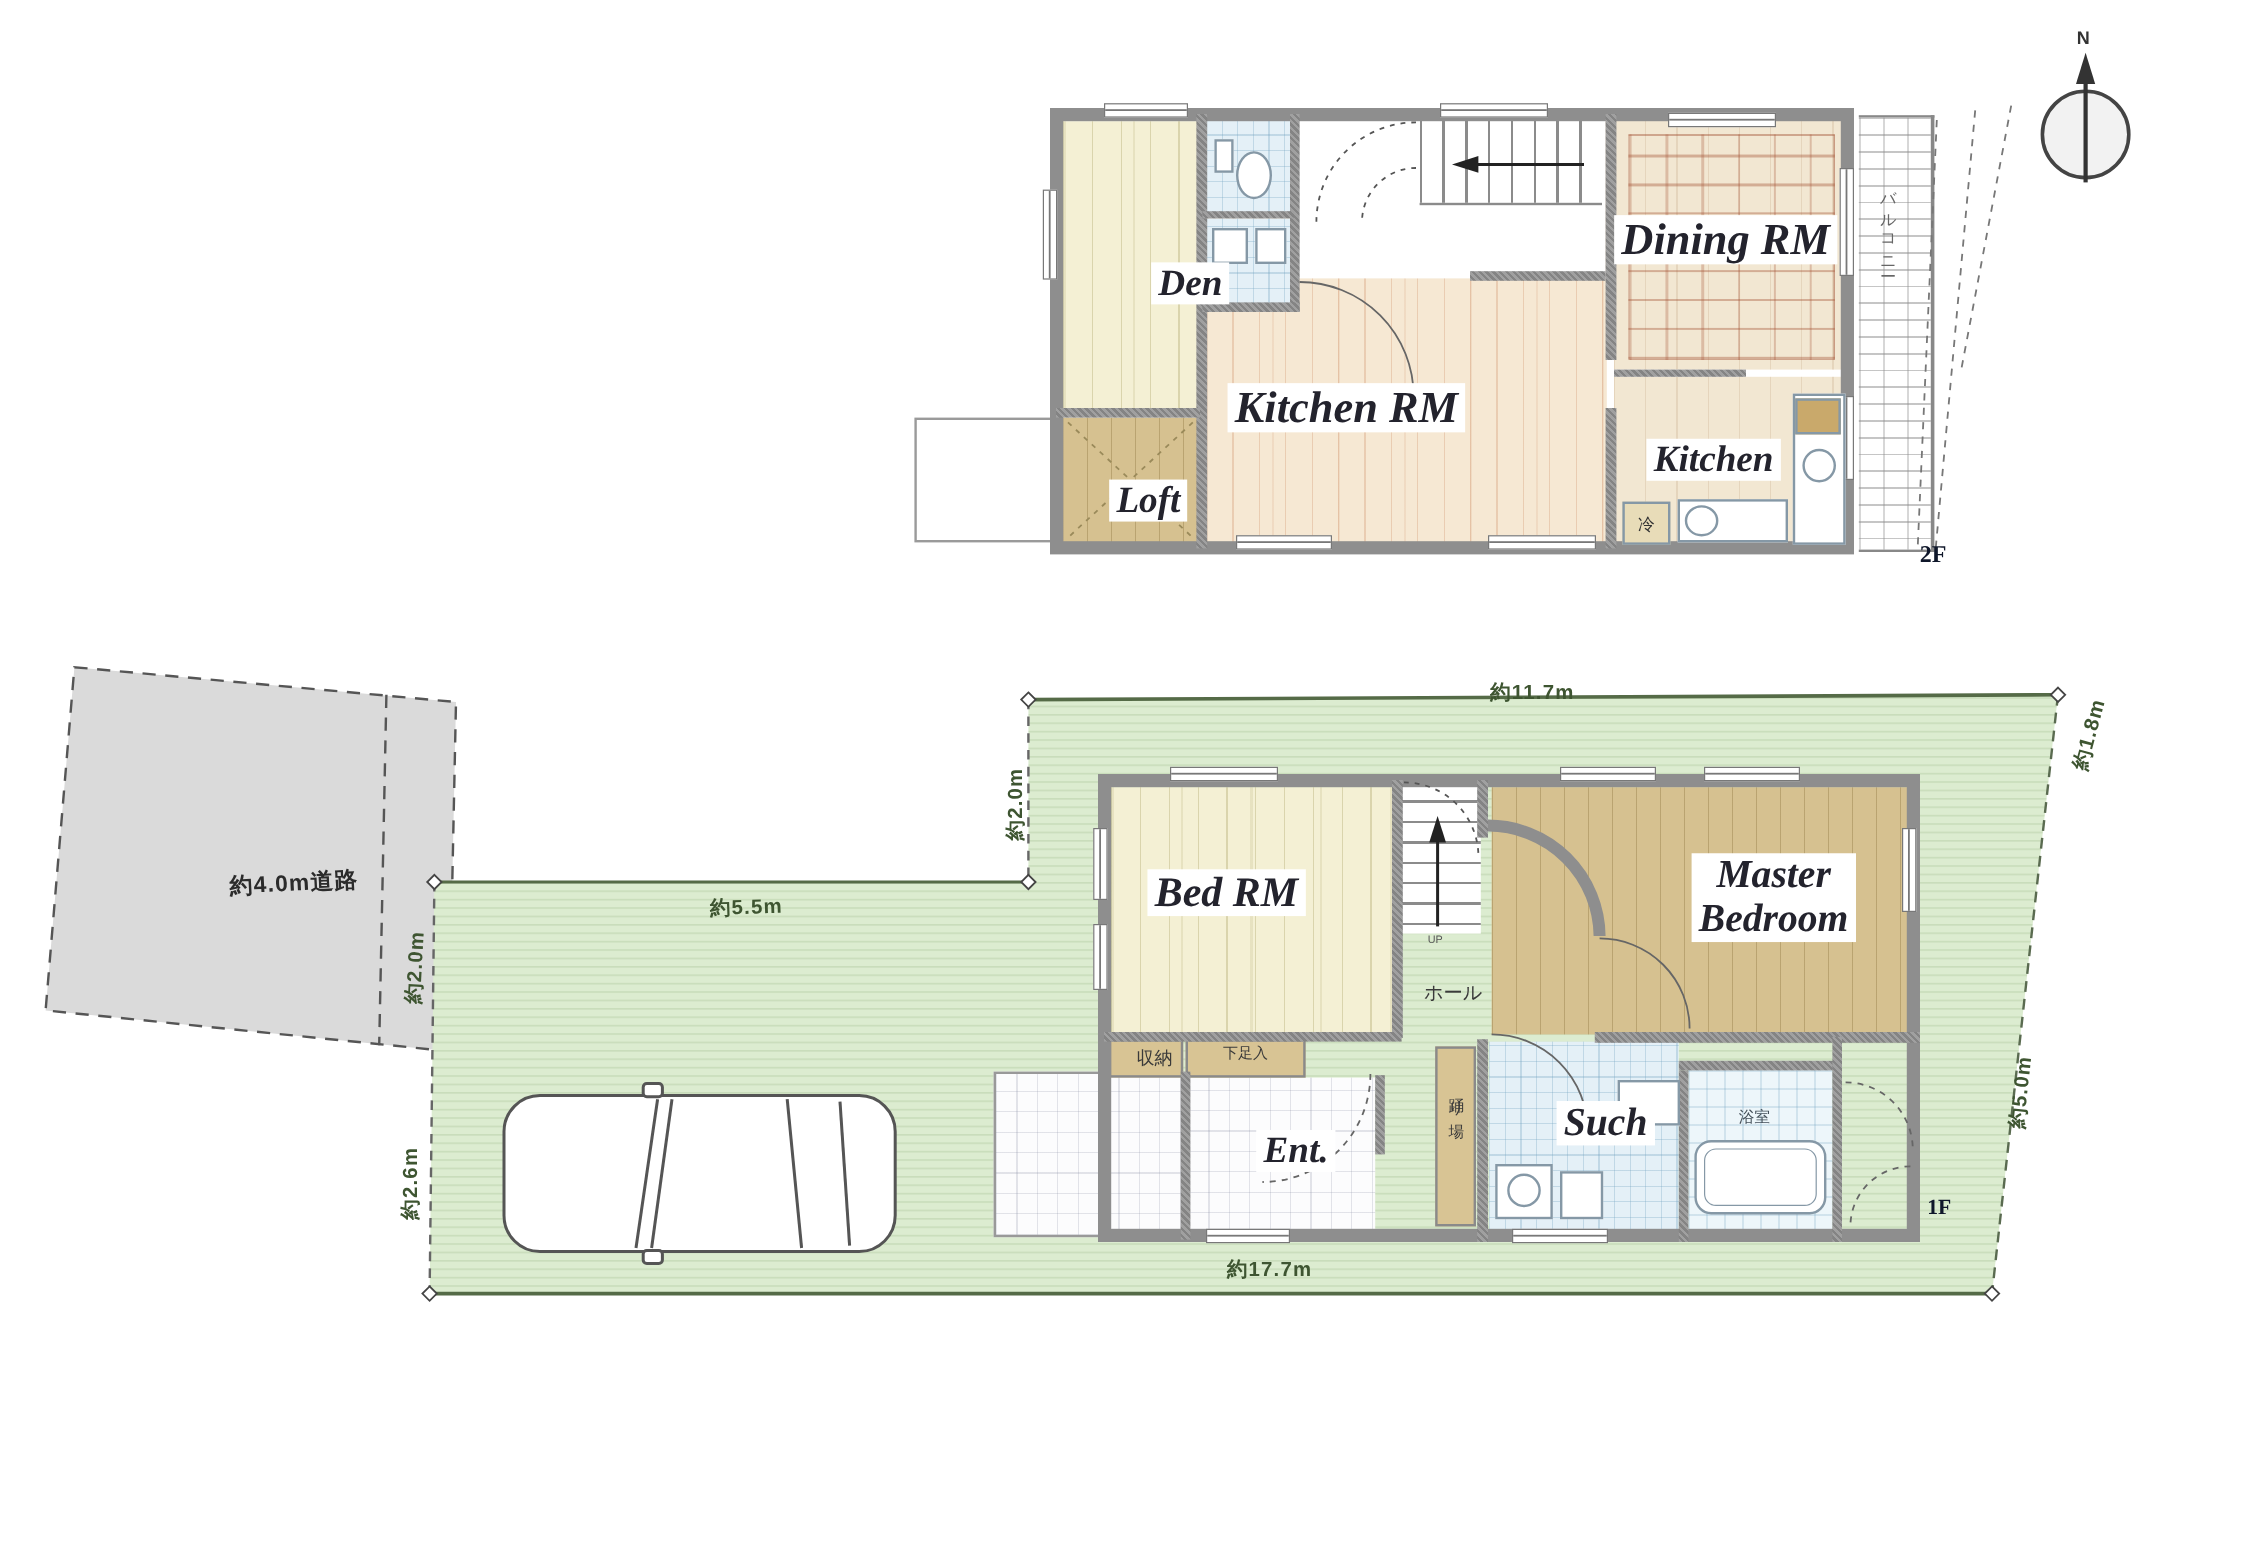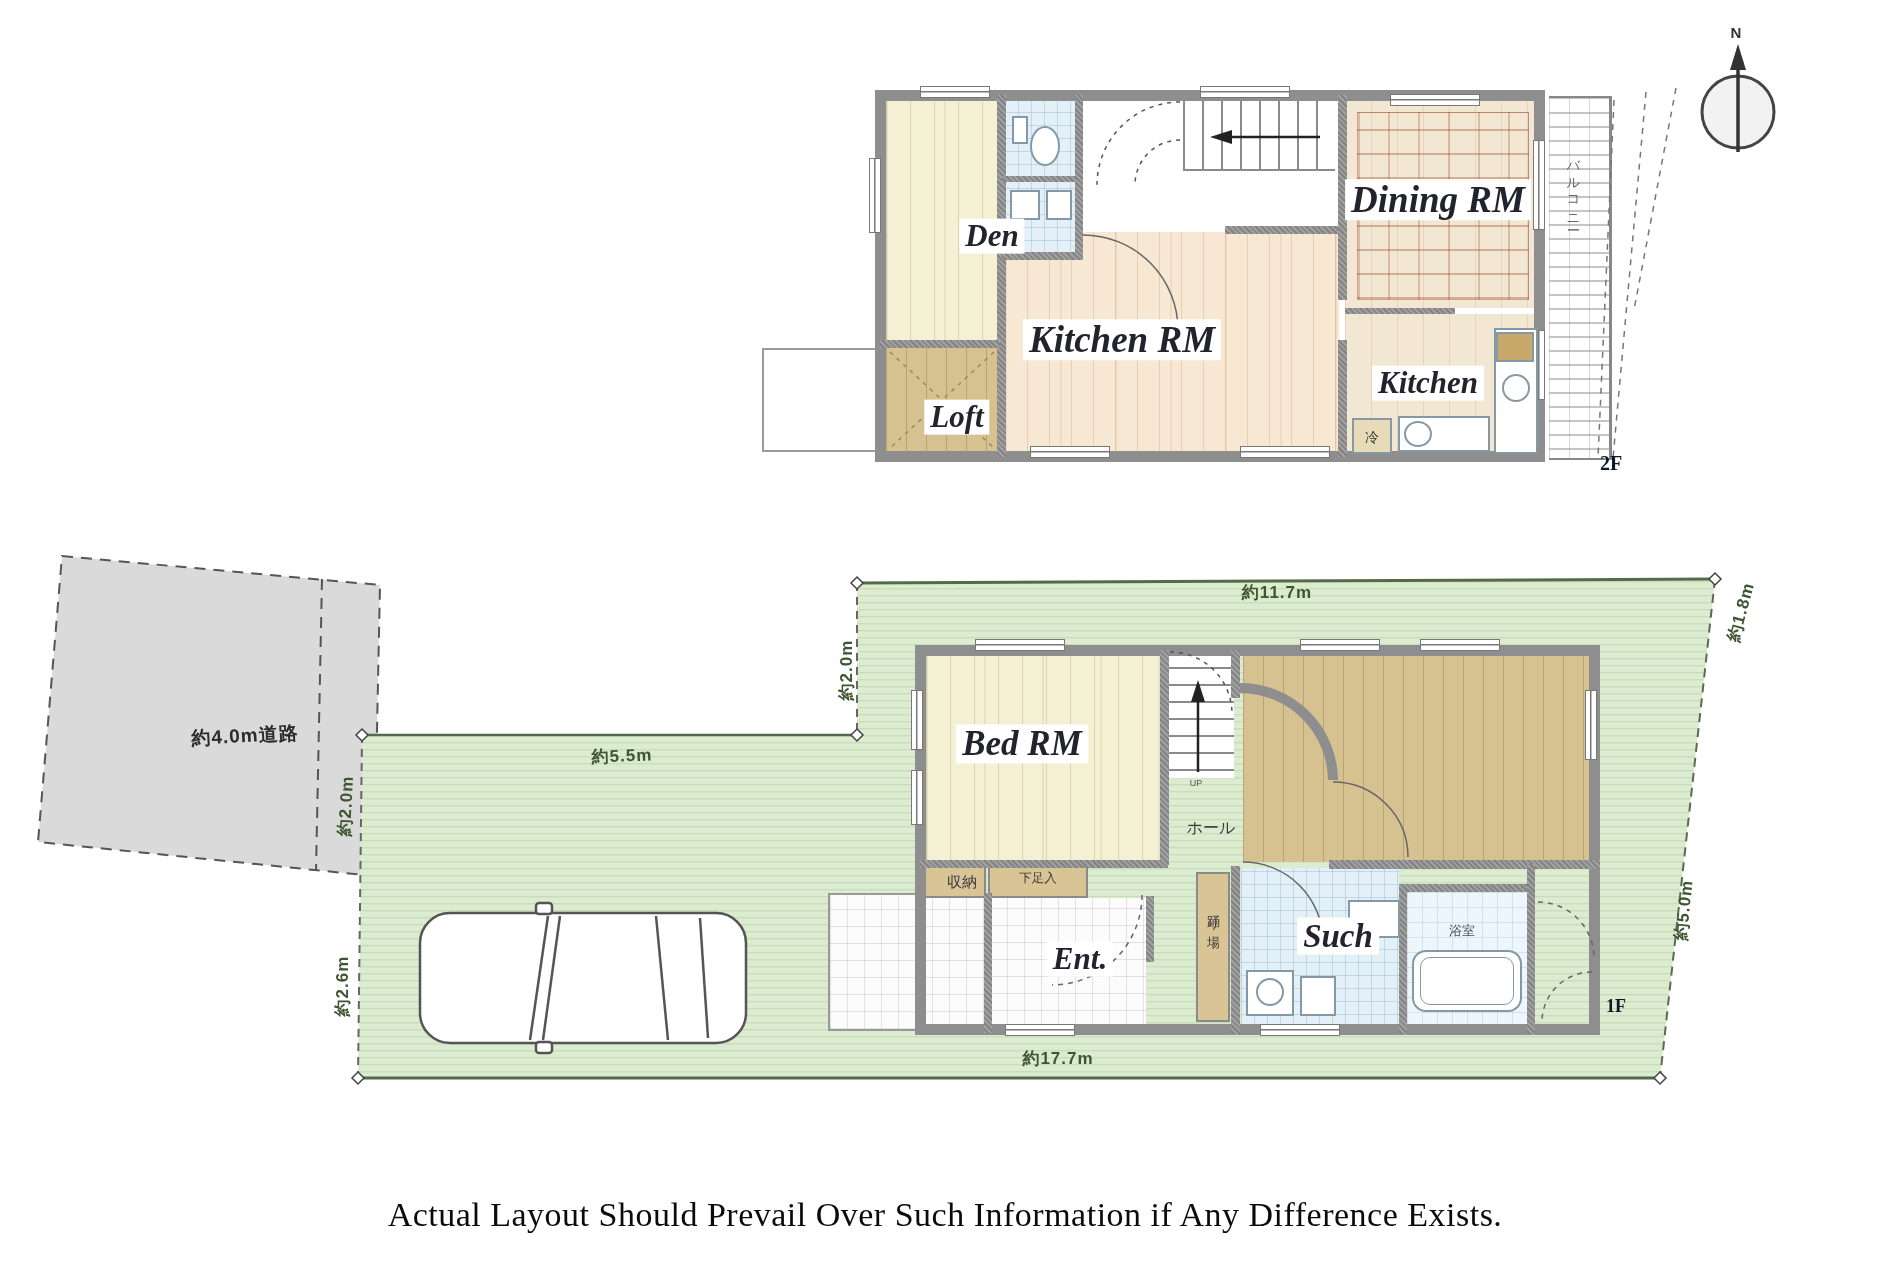--- a/index.html
+++ b/index.html
@@ -199,38 +199,41 @@
     <path d="M1538,902 A56,56 0 0 1 1594,958" stroke="#666" stroke-width="1.5" stroke-dasharray="5 5" fill="none"></path>
     <path d="M1592,972 A50,50 0 0 0 1542,1022" stroke="#666" stroke-width="1.5" stroke-dasharray="5 5" fill="none"></path>
   </svg>
 
   <div class="lbl" style="left:992px;top:236px;font-size:31px">Den</div>
   <div class="lbl" style="left:957px;top:417px;font-size:31px">Loft</div>
   <div class="lbl" style="left:1122px;top:340px;font-size:37px">Kitchen RM</div>
   <div class="lbl" style="left:1438px;top:200px;font-size:37px">Dining RM</div>
   <div class="lbl" style="left:1428px;top:383px;font-size:31px">Kitchen</div>
   <div class="lbl" style="left:1022px;top:744px;font-size:35px">Bed RM</div>
+  <div class="lbl" style="left:1478px;top:748px;font-size:33px;text-align:center">
+    <span>Master</span><br>
+    <span>Bedroom</span>
+  </div>
   <div class="lbl" style="left:1338px;top:936px;font-size:33px">Such</div>
   <div class="lbl" style="left:1080px;top:959px;font-size:31px">Ent.</div>
   <div class="lbl-jp" style="left:1211px;top:828px;font-size:16px">ホール</div>
   <div class="lbl-jp" style="left:1462px;top:931px;font-size:13px;color:#44505a">浴室</div>
   <div class="lbl-jp" style="left:962px;top:882px;font-size:15px">収納</div>
   <div class="lbl-jp" style="left:1038px;top:878px;font-size:12.5px">下足入</div>
   <div class="lbl-vert" style="left:1204px;top:905px;font-size:13px">踊り場</div>
   <div class="lbl-vert" style="left:1564px;top:150px;font-size:13.5px;color:#666">バルコニー</div>
   <div class="lbl-jp" style="left:1196px;top:783px;font-size:9px;color:#555">UP</div>
   <div class="floor-tag" style="left:1611px;top:463px;font-size:20px">2F</div>
   <div class="floor-tag" style="left:1616px;top:1006px;font-size:18px">1F</div>
   <div class="lbl-jp" style="left:1736px;top:32px;font-size:15px;font-weight:700;color:#333">N</div>
 
-  <div class="dim" style="left:1277px;top:592px;transform:translate(-50%,-50%)">約11.7m</div>
+  <div class="dim" style="left:1277px;top:577px;transform:translate(-50%,-50%)">約11.7m</div>
   <div class="dim" style="left:1058px;top:1058px;transform:translate(-50%,-50%)">約17.7m</div>
   <div class="dim" style="left:846px;top:670px;transform:translate(-50%,-50%) rotate(-90deg)">約2.0m</div>
   <div class="dim" style="left:346px;top:806px;transform:translate(-50%,-50%) rotate(-87deg)">約2.0m</div>
   <div class="dim" style="left:342px;top:986px;transform:translate(-50%,-50%) rotate(-90deg)">約2.6m</div>
   <div class="dim" style="left:1741px;top:612px;transform:translate(-50%,-50%) rotate(-75deg)">約1.8m</div>
   <div class="dim" style="left:1684px;top:910px;transform:translate(-50%,-50%) rotate(-84deg)">約5.0m</div>
   <div class="dim" style="left:622px;top:756px;transform:translate(-50%,-50%) rotate(-2deg)">約5.5m</div>
   <div class="dim" style="left:245px;top:736px;transform:translate(-50%,-50%) rotate(-3deg);color:#2b2b2b;font-size:19px">約4.0m道路</div>
 
-  <div id="caption">Actual Layout Should Prevail Over Such Information if Any Difference Exists.</div>
 
 </div>
 
 </body></html>

